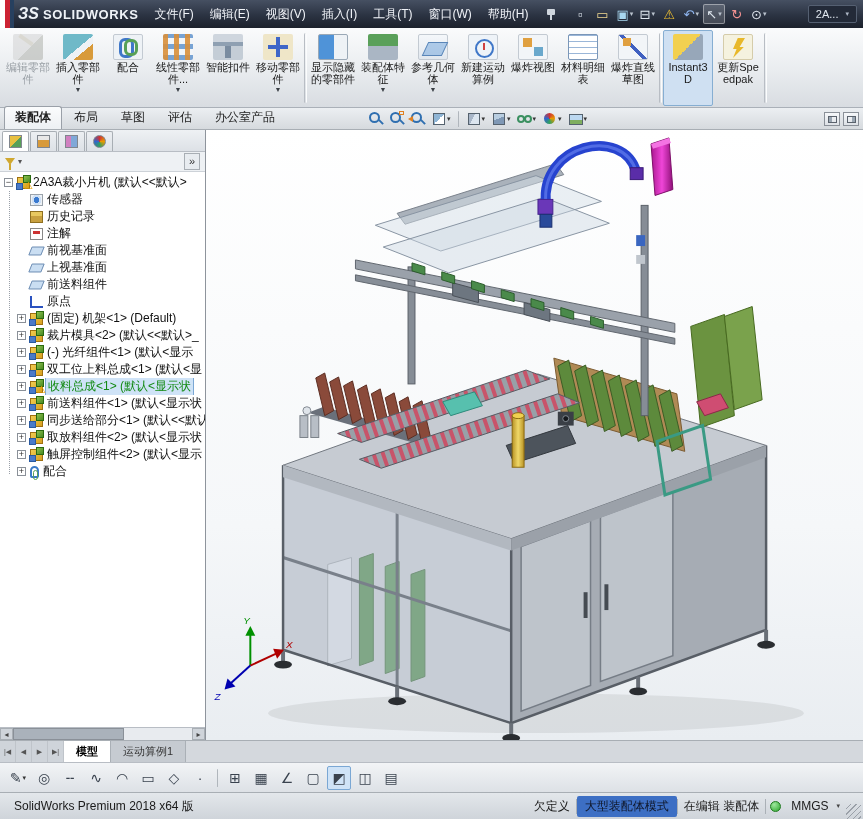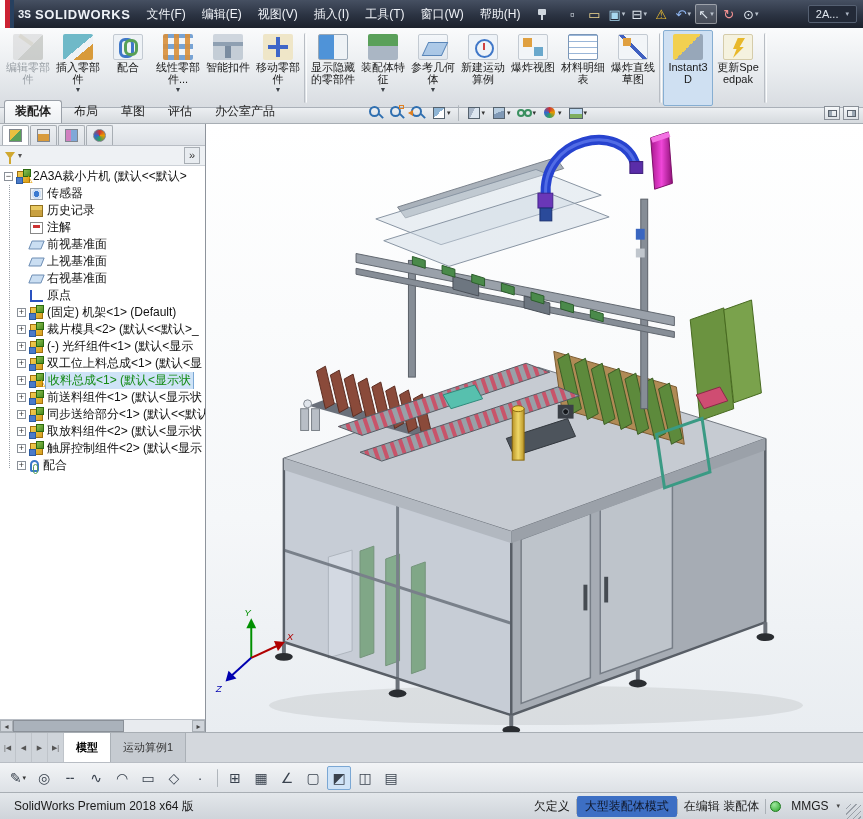--- a/index.html
+++ b/index.html
@@ -3,21 +3,21 @@
 <meta charset="utf-8">
 <style>
   html,body{margin:0;padding:0;background:#c9cdd3;font-family:"Liberation Sans","DejaVu Sans",sans-serif;-webkit-font-smoothing:antialiased}
   *{box-sizing:border-box}
   .app{width:863px;height:819px;display:flex;flex-direction:column;overflow:hidden;background:#d9dde2;position:relative;user-select:none}
 
   
   .titlebar{height:28px;flex:none;display:flex;align-items:center;background:linear-gradient(180deg,#465062 0%,#2b3342 55%,#1c212c 100%);color:#eef2f7;padding:0 6px 0 0}
   .brand{display:flex;align-items:center;gap:4px;padding:0 8px 0 0}
   .brand-flag{width:14px;height:28px;background:linear-gradient(90deg,#ffffff 0 5px,#cc2233 5px 10px,#27405f 10px);flex:none}
-  .brand-mark{font-weight:bold;font-size:10px}
+  .brand-mark{font-style:italic;font-weight:bold;font-size:16px}
   .brand-name{font-weight:bold;font-size:13px;letter-spacing:.6px}
   .menus{display:flex;align-items:center}
   .menu-item{padding:5px 8px;font-size:12px;color:#f0f3f8;cursor:default}
   .pushpin{width:12px;height:13px;position:relative;margin:0 8px;flex:none}
   .pushpin::before{content:'';position:absolute;left:2px;top:1px;width:8px;height:6px;background:#cfd6de;border-radius:1px}
   .pushpin::after{content:'';position:absolute;left:5px;top:7px;width:2px;height:5px;background:#cfd6de}
   .qa{display:flex;align-items:center;gap:2px;margin-left:6px}
   .qa-btn{height:20px;min-width:20px;display:flex;align-items:center;justify-content:center;gap:1px;border-radius:2px;padding:0 2px}
   .qa-btn.active{background:rgba(255,255,255,.16);border:1px solid rgba(255,255,255,.4)}
   .qa-glyph{font-size:13px;line-height:1;color:#dfe6ee}
@@ -68,21 +68,21 @@
   .rb[data-icon="explode-line-sketch"] .rb-ic{background:linear-gradient(45deg,transparent 0 45%,#4060c0 45% 55%,transparent 55%),#f2f5f8;border:1px solid #c3cad2}
   .rb[data-icon="explode-line-sketch"] .rb-ic::before{content:'';position:absolute;left:4px;top:3px;width:8px;height:8px;background:#e0a040}
   .rb[data-icon="instant3d"] .rb-ic{background:linear-gradient(135deg,#f2d050 0 50%,#97a7b9 50%)}
   .rb[data-icon="update-speedpak"] .rb-ic{background:#f5f2df;border:1px solid #d5ccaa}
   .rb[data-icon="update-speedpak"] .rb-ic::before{content:'';position:absolute;left:9px;top:3px;width:12px;height:20px;background:#e8b82a;clip-path:polygon(40% 0,100% 0,55% 45%,90% 45%,0 100%,30% 55%,0 55%)}
   .rb[data-icon="take-snapshot"] .rb-ic{background:#98a2ae;border-radius:3px}
   .rb[data-icon="take-snapshot"] .rb-ic::before{content:'';position:absolute;left:9px;top:7px;width:12px;height:12px;border-radius:50%;background:#e8f0f8;border:2px solid #5a6672}
   .rb[data-icon="take-snapshot"] .rb-ic::after{content:'';position:absolute;left:3px;top:3px;width:5px;height:3px;background:#e8f0f8}
 
   
-  .tabrow{height:16px;flex:none;display:flex;align-items:flex-end;background:linear-gradient(180deg,#eceff2,#d6dade);border-bottom:1px solid #a8aeb4;padding:0 4px}
+  .tabrow{height:22px;flex:none;display:flex;align-items:flex-end;background:linear-gradient(180deg,#eceff2,#d6dade);border-bottom:1px solid #a8aeb4;padding:0 4px}
   .tab{font-size:12px;padding:2px 10px 3px;color:#222;border:1px solid transparent;border-bottom:none;margin-right:1px}
   .tab.active{background:linear-gradient(#fbfcfd,#edf0f3);border-color:#9aa0a8;border-radius:3px 3px 0 0;font-weight:bold}
   .hud{display:flex;align-items:center;margin-left:78px;padding-bottom:2px}
   .hud-btn{display:flex;align-items:center;gap:1px;padding:1px 3px;border-radius:2px}
   .hud-btn.sep{width:1px;height:16px;background:#b0b6bc;padding:0;margin:0 4px}
   .hud-ic{width:15px;height:15px;position:relative;flex:none}
   .hud-ic .dec{position:absolute}
   .hud-caret{display:none;font-size:7px;color:#333}
   .hud-btn.dropdown .hud-caret{display:inline}
   .hud-btn[data-name^="zoom"] .hud-ic::before,
@@ -149,21 +149,21 @@
   .tree-hscroll{height:13px;flex:none;display:flex;align-items:stretch;background:#dde1e6;border-top:1px solid #b8bdc4}
   .sb-btn{width:13px;flex:none;font-size:8px;line-height:12px;text-align:center;color:#444;background:#cfd4da;border:1px solid #a8aeb4}
   .sb-track{flex:1;position:relative;background:#e8ebef}
   .sb-thumb{position:absolute;left:0;top:0;bottom:0;width:62%;background:#aab2bb;border:1px solid #8a9098}
 
   
   .viewport{flex:1;position:relative;background:linear-gradient(180deg,#ffffff 0%,#f5f7f9 65%,#e9edf1 100%);min-width:0}
   .viewport svg{width:100%;height:100%;display:block}
 
   
-  .modeltabs{height:30px;flex:none;display:flex;align-items:stretch;background:#d4d8dd;border-top:1px solid #a8aeb4;font-size:11px}
+  .modeltabs{height:22px;flex:none;display:flex;align-items:stretch;background:#d4d8dd;border-top:1px solid #a8aeb4;font-size:11px}
   .mnav{width:16px;flex:none;display:flex;align-items:center;justify-content:center;font-size:7px;color:#555;border-right:1px solid #bfc4ca;background:#cfd4da}
   .mtab{padding:1px 12px;display:flex;align-items:center;border-right:1px solid #aab0b6;background:#c6cbd1;color:#333}
   .mtab.active{background:#ffffff;font-weight:bold;color:#000}
 
   
   .sketchbar{height:30px;flex:none;display:flex;align-items:center;gap:2px;background:linear-gradient(#f2f4f6,#dde1e6);border-top:1px solid #b8bdc4;padding:0 6px}
   .sk-btn{width:24px;height:24px;display:flex;align-items:center;justify-content:center;gap:1px;border:1px solid transparent;border-radius:2px;color:#39424e;font-size:14px}
   .sk-btn.sep{width:1px;height:18px;background:#b0b6bc;border:none;padding:0;margin:0 3px}
   .sk-btn.active{background:#cfe3f7;border-color:#7aa7d4}
   .sk-caret{display:none;font-size:7px;color:#333}
@@ -522,21 +522,21 @@
               <span class="twisty" data-name="tree-expand-toggle"></span>
               <span class="tree-icon" data-name="tree-item-icon"></span>
 
               <span class="tree-label" data-name="tree-item-label">上视基准面</span>
             </div>
 
             <div class="tree-row" data-name="tree-item" data-icon="plane">
               <span class="twisty" data-name="tree-expand-toggle"></span>
               <span class="tree-icon" data-name="tree-item-icon"></span>
 
-              <span class="tree-label" data-name="tree-item-label">右视基准面</span>
+              <span class="tree-label" data-name="tree-item-label">前送料组件</span>
             </div>
 
             <div class="tree-row" data-name="tree-item" data-icon="origin">
               <span class="twisty" data-name="tree-expand-toggle"></span>
               <span class="tree-icon" data-name="tree-item-icon"></span>
 
               <span class="tree-label" data-name="tree-item-label">原点</span>
             </div>
 
             <div class="tree-row expand" data-name="tree-item" data-icon="assembly">

